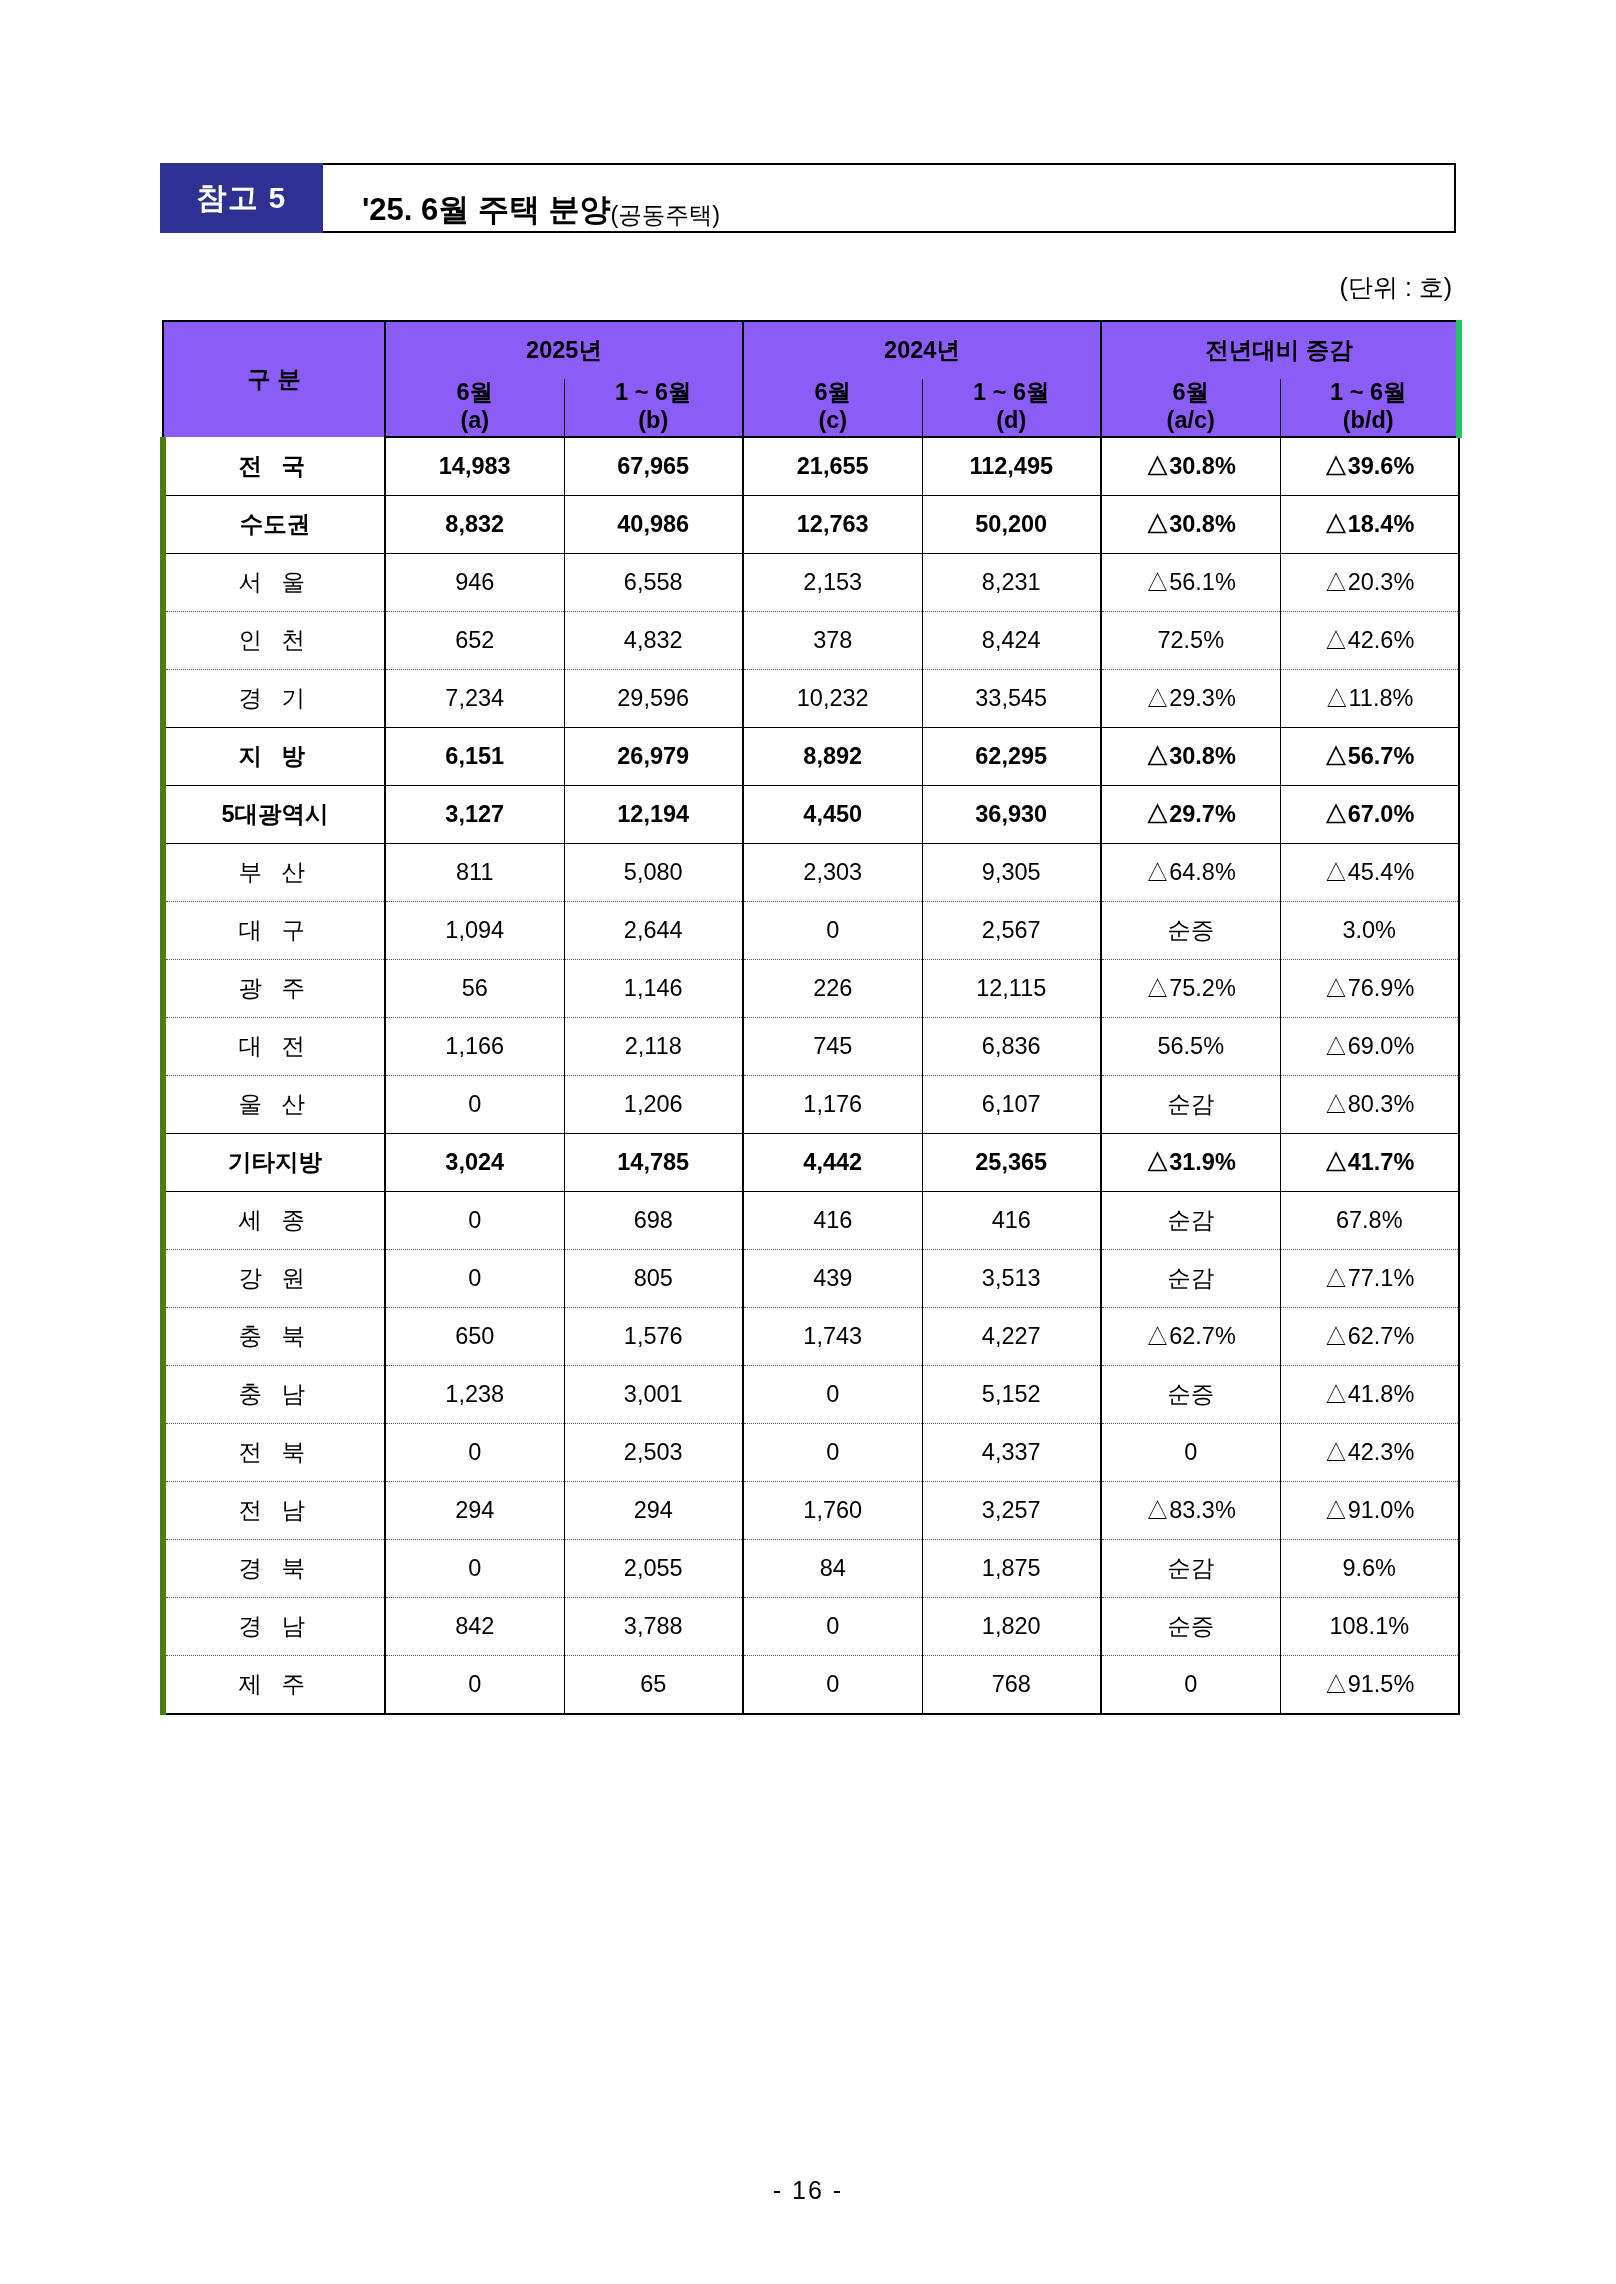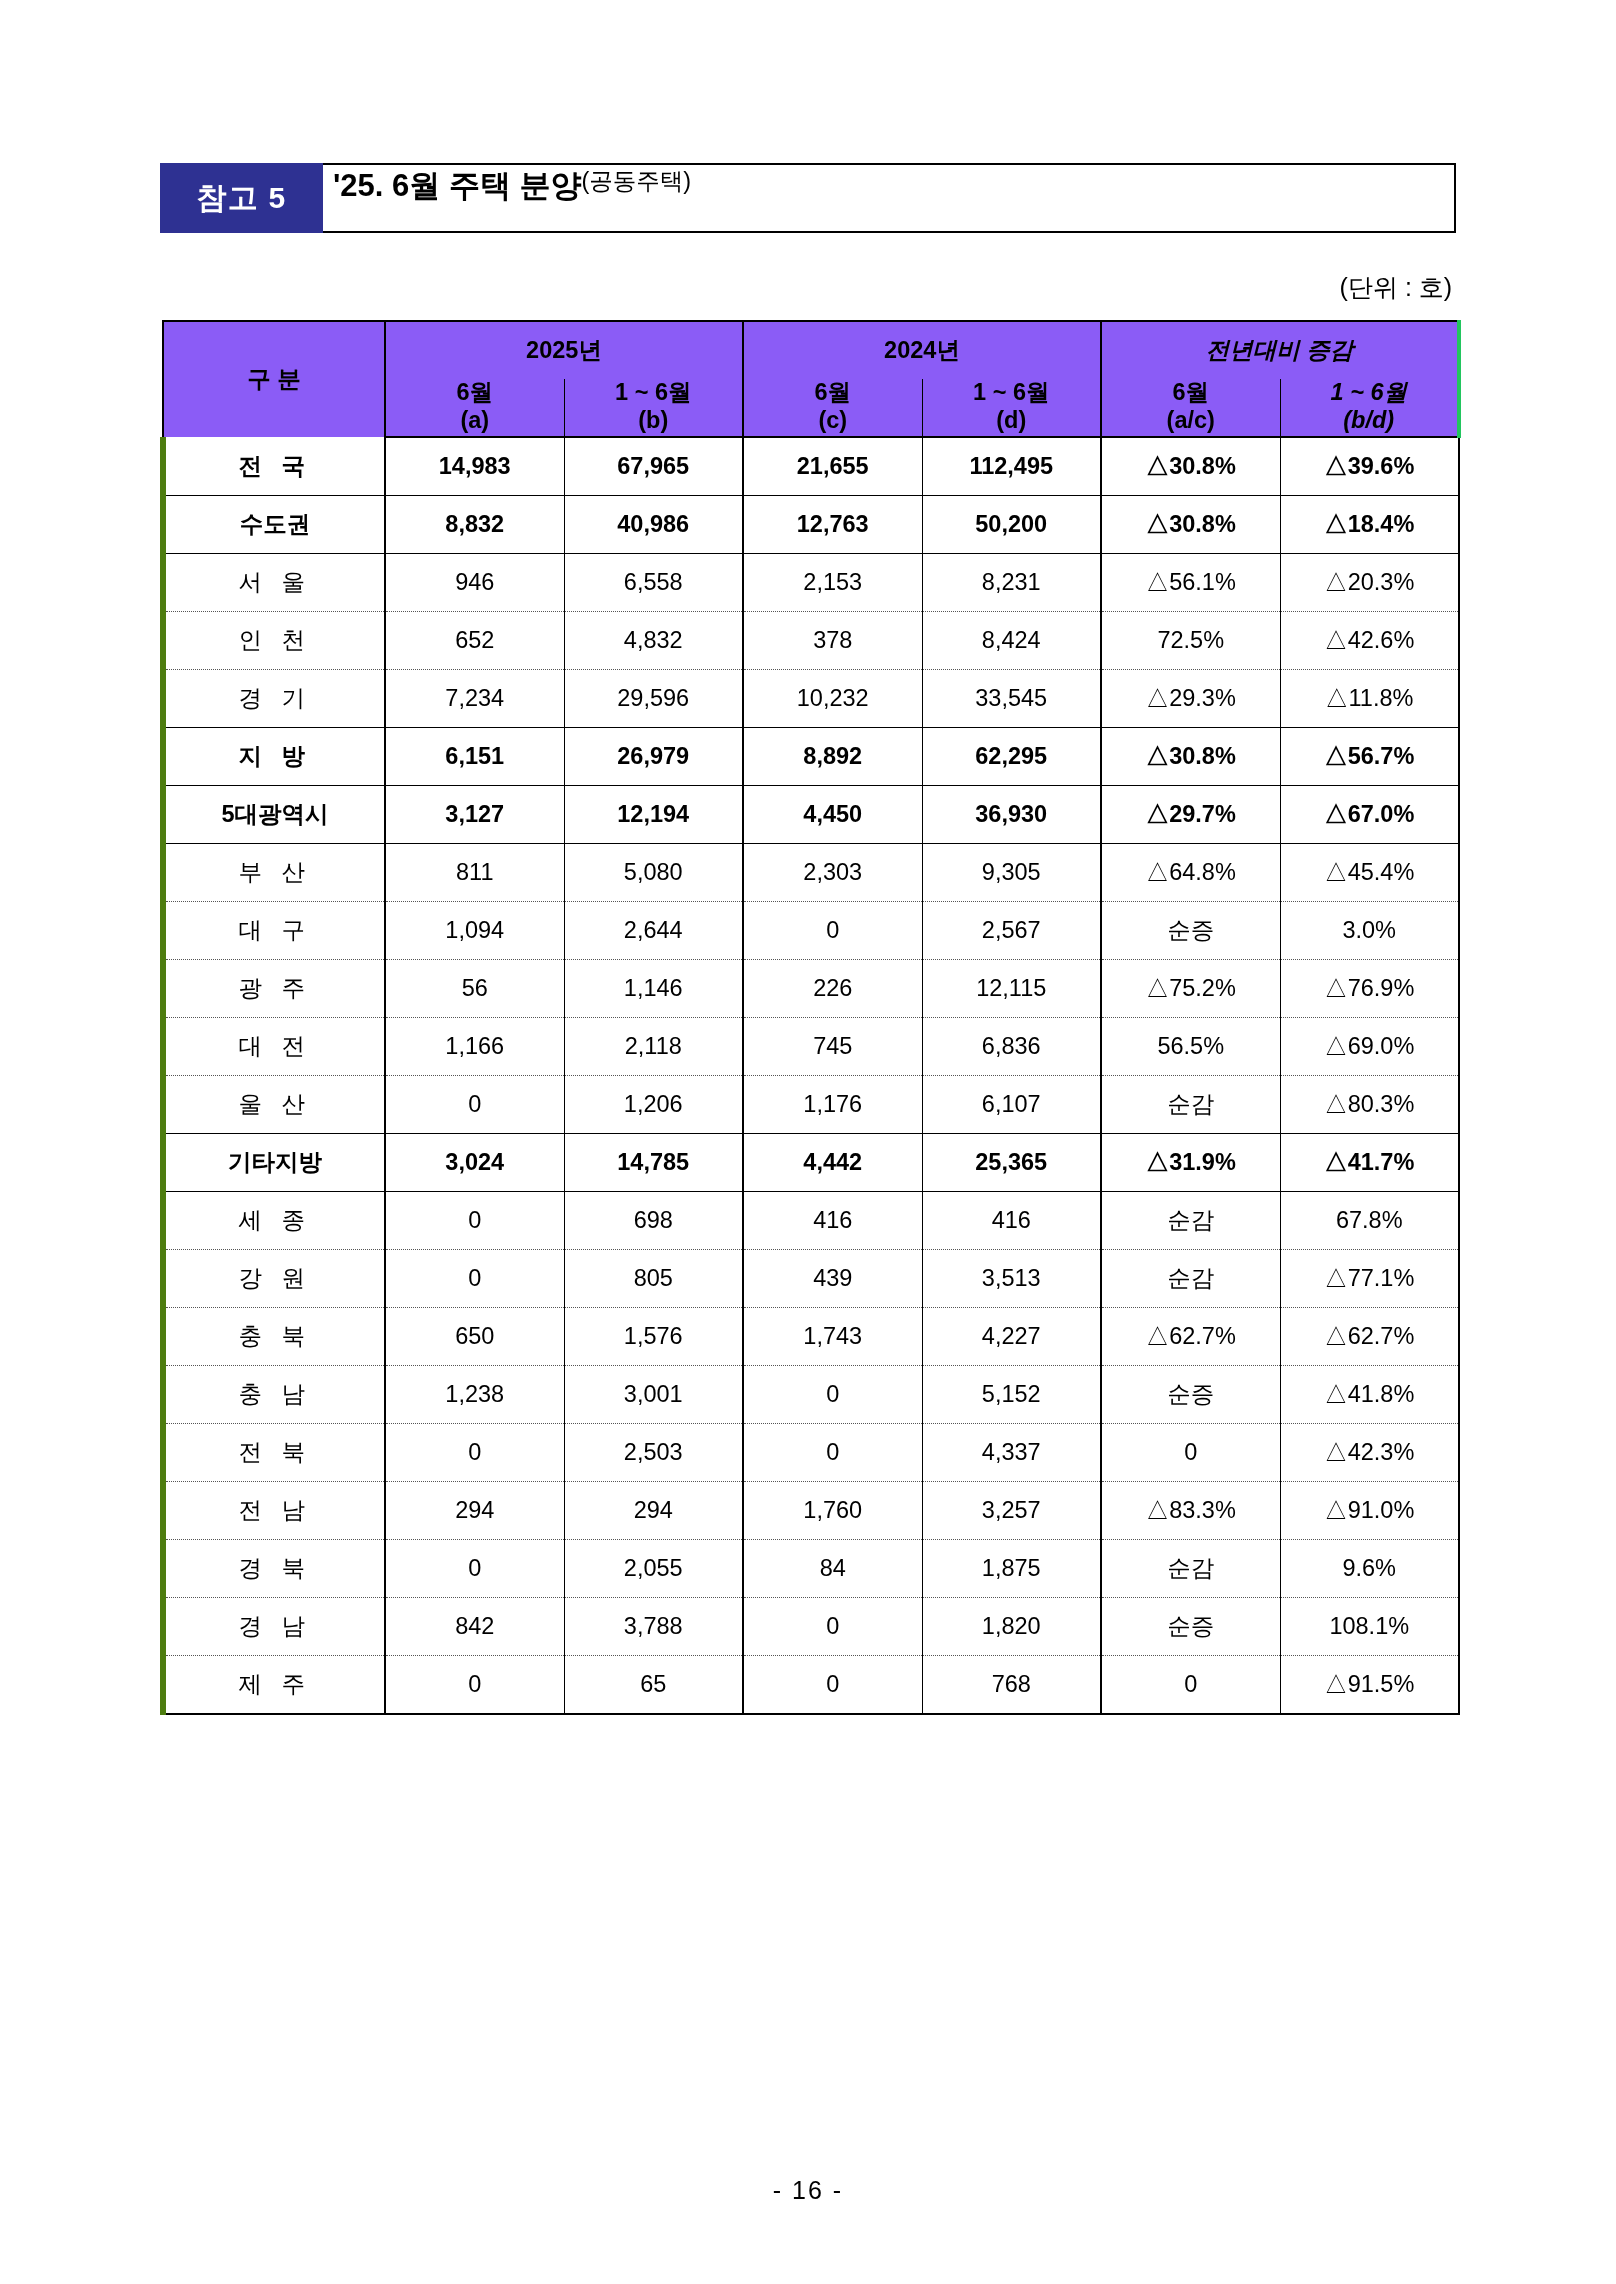--- a/index.html
+++ b/index.html
@@ -41,22 +41,22 @@
     align-items: center;
     justify-content: center;
     width: 163px;
     box-sizing: border-box;
   }
   .title-box {
     flex: 1;
     border: 2px solid #000000;
     border-left: none;
     display: flex;
-    align-items: flex-start;
-    padding-left: 10px;
+    align-items: flex-end;
+    padding-left: 39px;
     box-sizing: border-box;
   }
   .title-main {
     font-size: 31px;
     font-weight: bold;
     letter-spacing: 0px;
   }
   .title-sub {
     font-size: 23.5px;
     font-weight: normal;
@@ -98,21 +98,21 @@
     font-weight: bold;
     font-size: 24px;
   }
   .hdr-top { height: 46px; }
   .hdr-bot { height: 64px; line-height: 1.18; }
 
   
   .bt-thick { border-top: 2px solid #000; }
   .bb-thick { border-bottom: 2px solid #000; }
   .bl-thick { border-left: 2px solid #000; }
-  .br-thick { border-right: 4px solid #22c55e; font-style: italic; }
+  .br-thick { border-right: 6px solid #22c55e; }
   .bb-dot { border-bottom: 1.3px dotted #555; }
   .bb-thin { border-bottom: 1.3px solid #000; }
 
   .vsep { border-right: 1.3px solid #000; }
   .vsep-thick { border-right: 2px solid #000; }
 
   td.label { letter-spacing: 6.5px; }
   td.label-tight { letter-spacing: 0px; }
   tr.bold td { font-weight: bold; }
   .outer-l { border-left: 6px solid #4d7c0f; }

